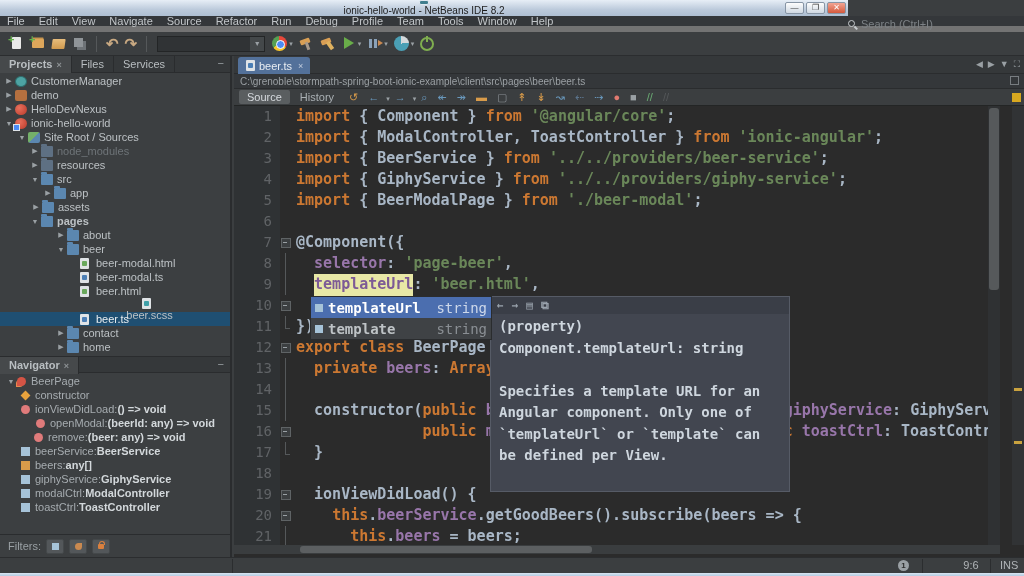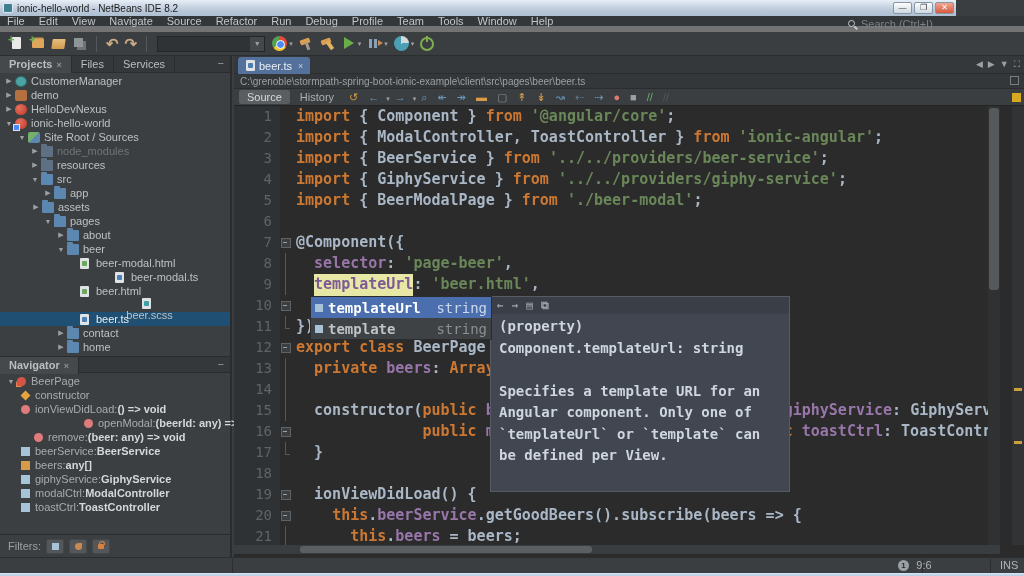--- a/index.html
+++ b/index.html
@@ -1,23 +1,23 @@
 <!DOCTYPE html>
 <html><head>
 <meta charset="utf-8">
 <style>
   * { margin:0; padding:0; box-sizing:border-box; }
   html,body { background:#222; }
   .screen { position:relative; width:1024px; height:576px; overflow:hidden;
             font-family:"Liberation Sans", sans-serif; background:#3b3e40; }
 
   
-  .titlebar { position:absolute; left:0; top:0; width:956px; height:16px;
+  .titlebar { position:absolute; left:0; top:0; width:848px; height:16px;
               background:linear-gradient(#e7eef6,#bccadb 60%,#aebfd2);
-              display:flex; align-items:center; font-size:10px; color:#1c1c1c; }
+              display:flex; align-items:center; font-size:10px; color:#1c1c1c;flex-direction:column; }
   .win-icon { width:10px; height:10px; margin:0 4px 0 3px; background:#3f7e8e;
               border:1px solid #dfe8f0; border-radius:2px; }
   .win-btns { position:absolute; right:2px; top:2px; display:flex; gap:2px; }
   .win-btn { width:19px; height:12px; background:linear-gradient(#fdfdfd,#cfd8e2);
              border:1px solid #8795a5; border-radius:2px; font-size:8px; line-height:10px;
              text-align:center; color:#333; }
   .win-btn.close { background:linear-gradient(#f2a492,#d4593c); color:#fff; }
 
   
   .menubar { position:absolute; left:0; top:16px; width:1024px; height:16px;
@@ -215,21 +215,21 @@
   .hscroll { position:absolute; left:0; top:489px; width:766px; height:9px; background:#3a3d3f; }
   .hthumb { position:absolute; left:66px; top:1px; width:292px; height:7px; background:#5c5f61;
             border-radius:3px; }
 
   
   .statusbar { position:absolute; left:0; top:557px; width:1024px; height:16px; background:#3b3e40;
                border-top:1px solid #2b2d2f; font-size:11px; color:#b0b4b7; }
   .notif { position:absolute; left:898px; top:2px; width:11px; height:11px; border-radius:50%;
            background:#9aa0a4; color:#2b2b2b; font-size:8px; text-align:center; line-height:11px;
            font-weight:bold; }
-  .pos { position:absolute; left:904px; top:1px; width:40px; text-align:center; }
+  .pos { position:absolute; left:951px; top:1px; width:40px; text-align:center; }
   .mode { position:absolute; left:1000px; top:1px; }
   .sb-sep { position:absolute; top:1px; width:1px; height:14px; background:#2b2d2f; }
   .taskbar-sliver { position:absolute; left:0; top:573px; width:1024px; height:3px;
                     background:linear-gradient(#d8e6f2,#b4cce2); }
 </style>
 </head>
 <body>
 
 <div class="screen">
 
@@ -353,41 +353,41 @@
         <div class="tree-row" style="padding-left: 43px;">
           <span class="tw">▶</span>
           <span class="ticon ticon-folder"></span>
           <span>app</span>
         </div>
         <div class="tree-row" style="padding-left: 31px;">
           <span class="tw">▶</span>
           <span class="ticon ticon-folder"></span>
           <span>assets</span>
         </div>
-        <div class="tree-row" style="padding-left: 43px;">
+        <div class="tree-row" style="padding-left: 30px; font-weight: bold;">
           <span class="tw">▼</span>
           <span class="ticon ticon-folder"></span>
           <span>pages</span>
         </div>
         <div class="tree-row" style="padding-left: 56px;">
           <span class="tw">▶</span>
           <span class="ticon ticon-folder"></span>
           <span>about</span>
         </div>
         <div class="tree-row" style="padding-left: 56px;">
           <span class="tw">▼</span>
           <span class="ticon ticon-folder"></span>
           <span>beer</span>
         </div>
         <div class="tree-row" style="padding-left: 69px;">
           <span class="tw"></span>
           <span class="ticon ticon-file html"></span>
           <span>beer-modal.html</span>
         </div>
-        <div class="tree-row" style="padding-left: 104px;">
+        <div class="tree-row" style="padding-left: 69px;">
           <span class="tw"></span>
           <span class="ticon ticon-file ts"></span>
           <span>beer-modal.ts</span>
         </div>
         <div class="tree-row" style="padding-left: 69px;">
           <span class="tw"></span>
           <span class="ticon ticon-file html"></span>
           <span>beer.html</span>
         </div>
         <div class="tree-row" style="padding-left: 69px; flex-direction: column;">
@@ -425,21 +425,21 @@
         <div class="nav-row" style="padding-left: 20px;">
           <span class="nicon nicon-constructor"></span>
           <span class="nav-name">constructor</span>
         </div>
         <div class="nav-row" style="padding-left: 20px;">
           <span class="nicon nicon-method"></span>
           <span class="nav-name">ionViewDidLoad</span>
           <span class="nav-name"> : </span>
           <span class="nav-type">() =&gt; void</span>
         </div>
-        <div class="nav-row" style="padding-left: 35px; margin-left: 48px;">
+        <div class="nav-row" style="padding-left: 35px;">
           <span class="nicon nicon-method"></span>
           <span class="nav-name">openModal</span>
           <span class="nav-name"> : </span>
           <span class="nav-type">(beerId: any) =&gt; void</span>
         </div>
         <div class="nav-row" style="padding-left: 33px;">
           <span class="nicon nicon-method"></span>
           <span class="nav-name">remove</span>
           <span class="nav-name"> : </span>
           <span class="nav-type">(beer: any) =&gt; void</span>

